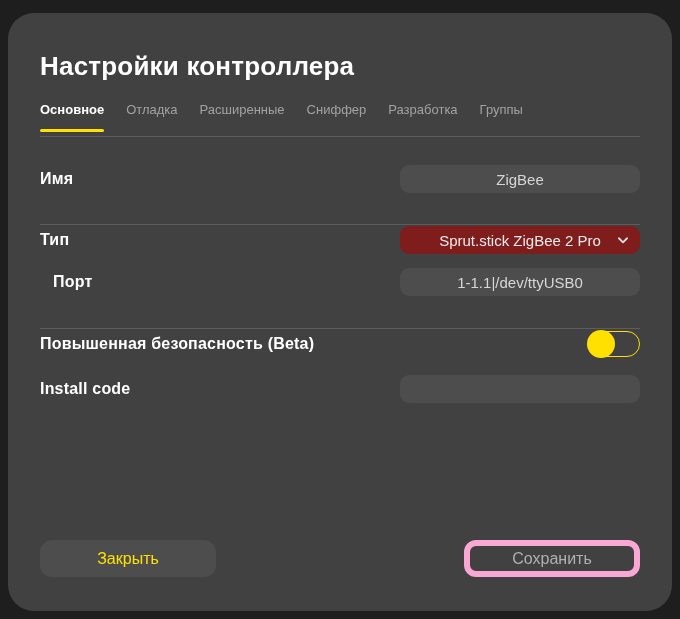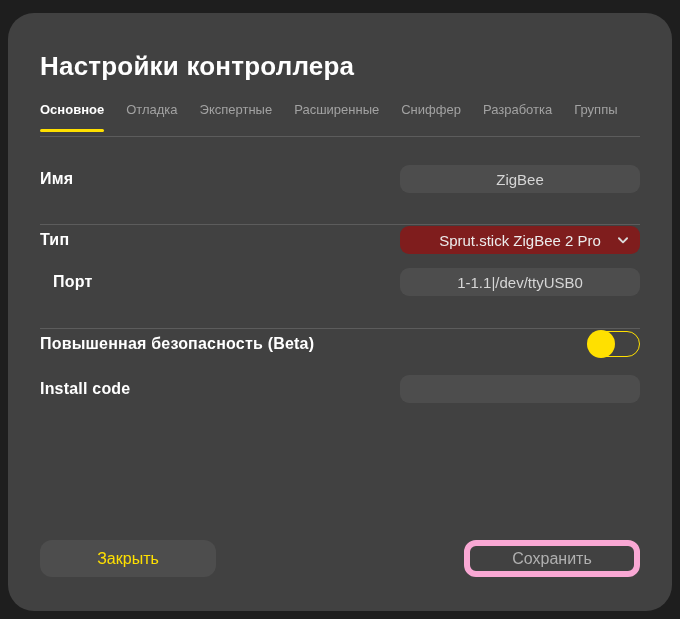--- a/index.html
+++ b/index.html
@@ -168,21 +168,20 @@
 <body>
 
 <div class="modal">
 
   <div class="title">Настройки контроллера</div>
 
   <div class="tabbar">
     <div class="tabs" id="tabs">
         <span class="tab active">Основное</span>
         <span class="tab">Отладка</span>
-        <span class="tab">Экспертные</span>
         <span class="tab">Расширенные</span>
         <span class="tab">Сниффер</span>
         <span class="tab">Разработка</span>
         <span class="tab">Группы</span>
       </div>
     <div class="tabbar-line"></div>
   </div>
 
   <div class="row row-name">
     <span class="field-label">Имя</span>

